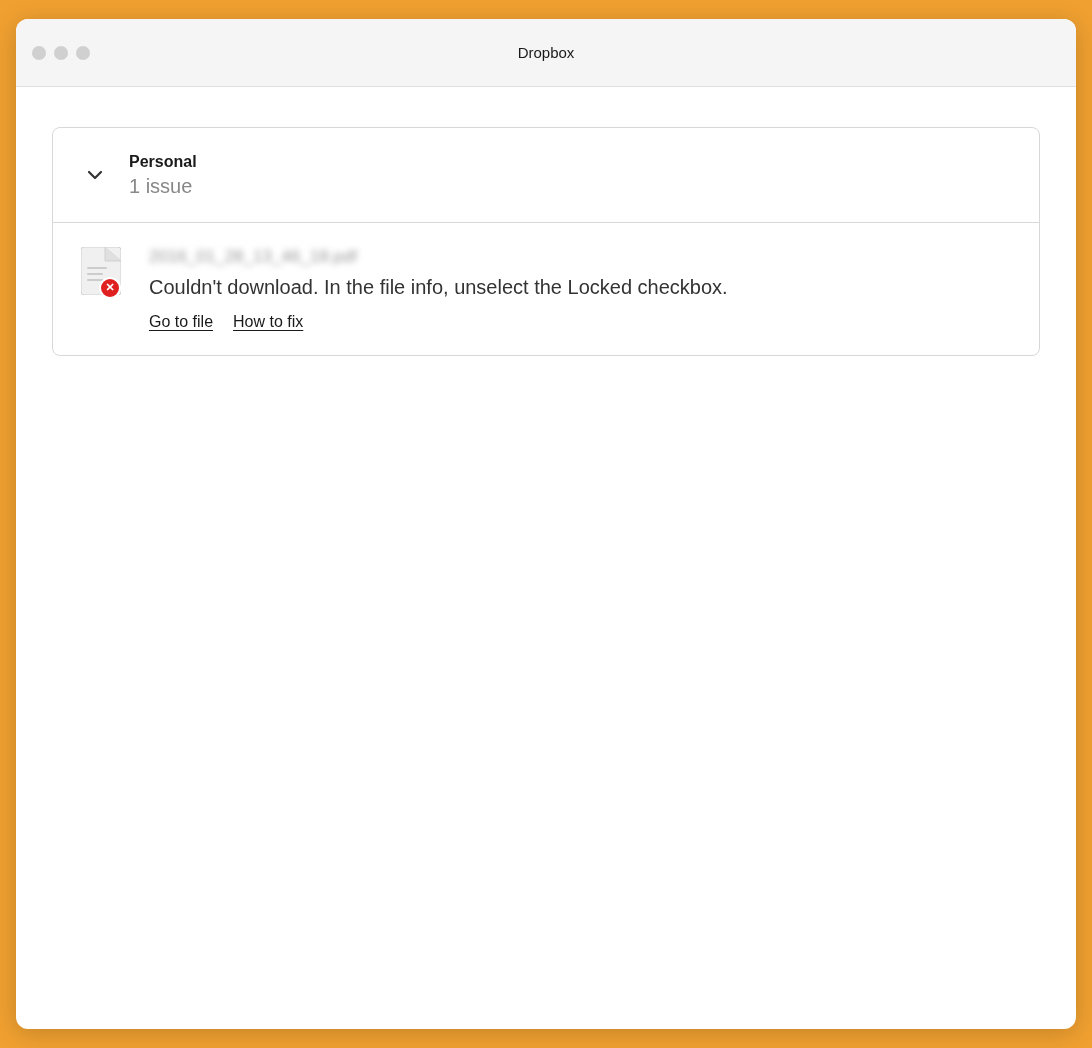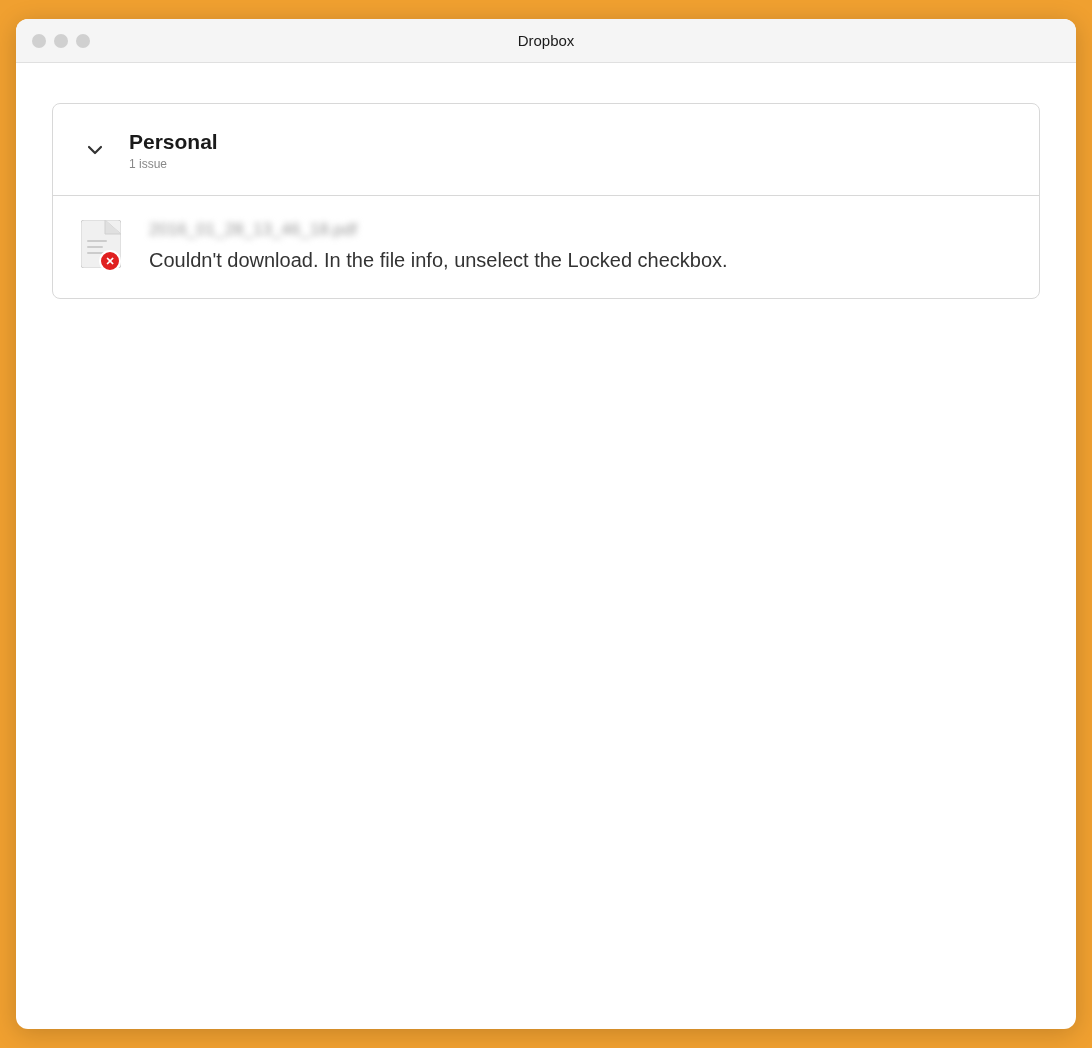--- a/index.html
+++ b/index.html
@@ -24,21 +24,21 @@
       border-radius: 12px;
       box-shadow: 0 4px 24px rgba(0,0,0,0.18);
       overflow: hidden;
       display: flex;
       flex-direction: column;
     }
 
     .title-bar {
       background: #f5f5f5;
       border-bottom: 1px solid #e0e0e0;
-      height: 44px;
+      height: 68px;
       display: flex;
       align-items: center;
       justify-content: center;
       position: relative;
       flex-shrink: 0;
     }
 
     .window-controls {
       position: absolute;
       left: 16px;
@@ -102,28 +102,28 @@
       width: 20px;
       height: 20px;
     }
 
     .account-info {
       display: flex;
       flex-direction: column;
     }
 
     .account-name {
-      font-size: 21px;
+      font-size: 16px;
       font-weight: 600;
       color: #1a1a1a;
       line-height: 1.3;
     }
 
     .account-issue-count {
-      font-size: 12px;
+      font-size: 20px;
       color: #888888;
       margin-top: 2px;
     }
 
     .file-row {
       display: flex;
       align-items: flex-start;
       padding: 24px 28px;
     }
 
@@ -240,17 +240,21 @@
             <rect x="6" y="20" width="20" height="2" rx="1" fill="#cccccc"></rect>
             <rect x="6" y="26" width="16" height="2" rx="1" fill="#cccccc"></rect>
             <rect x="6" y="32" width="18" height="2" rx="1" fill="#cccccc"></rect>
           </svg>
           <div class="error-badge"></div>
         </div>
 
         <div class="file-details">
           <span class="file-name">2016_01_28_13_46_18.pdf</span>
           <span class="file-error-msg">Couldn't download. In the file info, unselect the Locked checkbox.</span>
+          <div class="file-actions">
+            <button class="file-action-link">Go to file</button>
+            <button class="file-action-link">How to fix</button>
+          </div>
         </div>
       </div>
     </div>
   </div>
 </div>
 
 </body></html>

